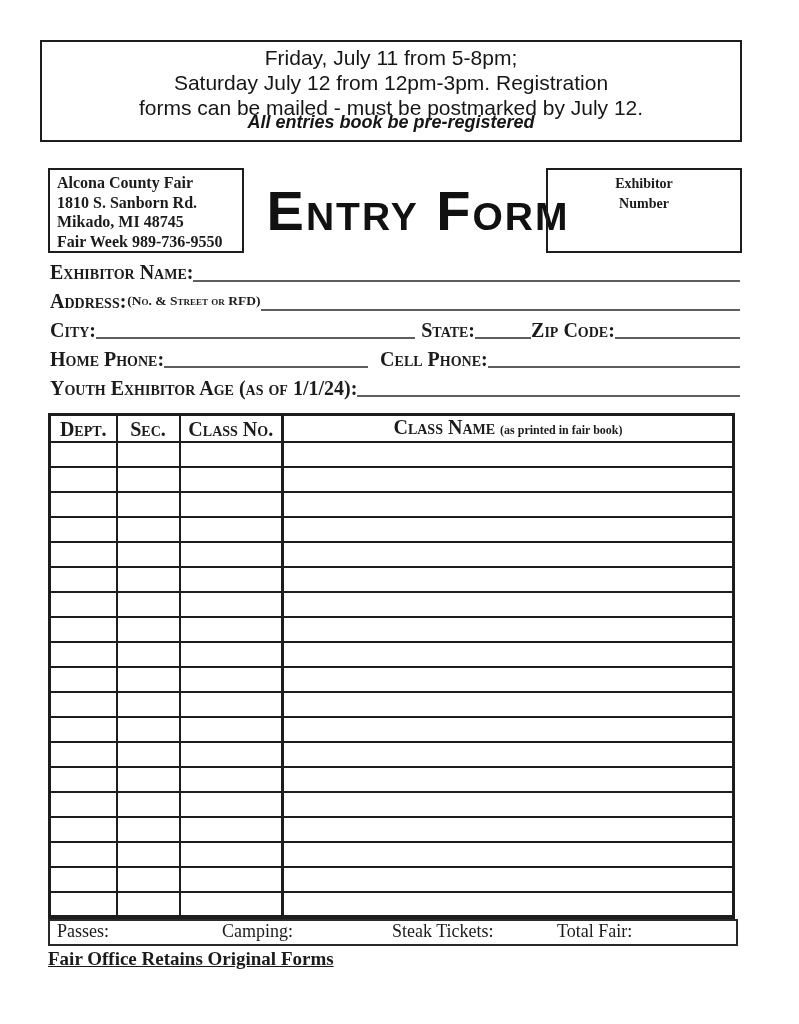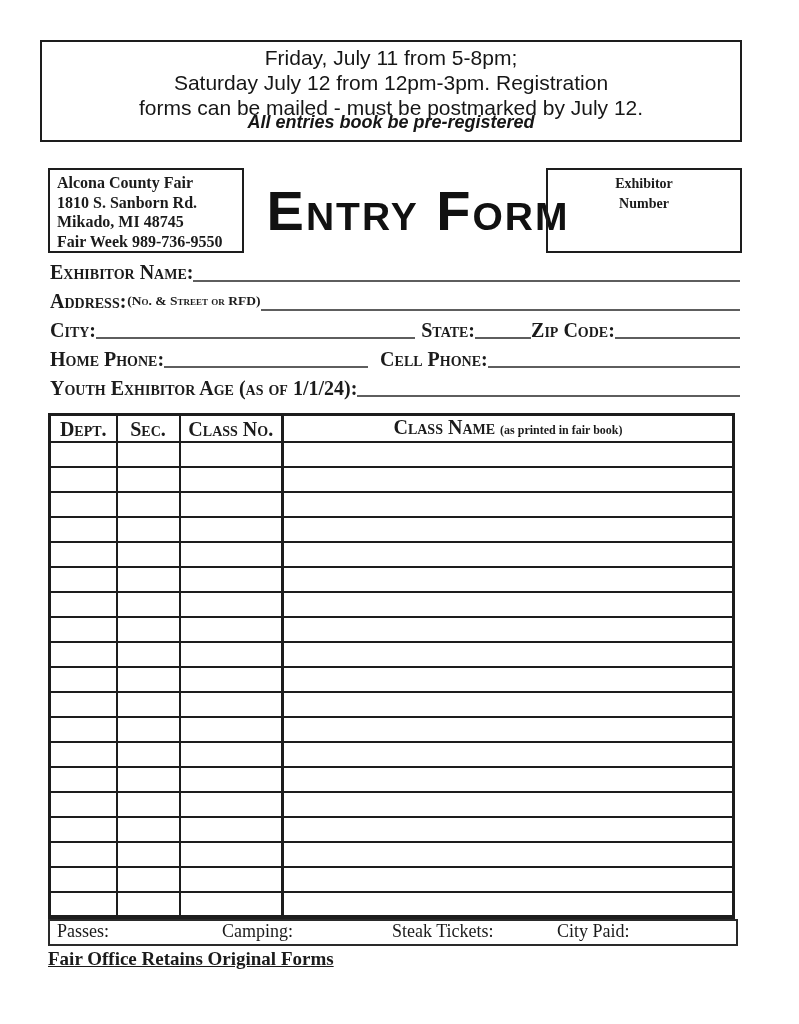--- a/index.html
+++ b/index.html
@@ -311,19 +311,19 @@
     <div class="pay-cell pay-passes">
       <span>Passes:</span>
     </div>
     <div class="pay-cell pay-camping">
       <span>Camping:</span>
     </div>
     <div class="pay-cell pay-steak">
       <span>Steak Tickets:</span>
     </div>
     <div class="pay-cell pay-total">
-      <span>City Paid:</span>
+      <span>Total Fair:</span>
     </div>
   </div>
 
   <div class="retain-note">Fair Office Retains Original Forms</div>
 
 </div>
 
 </body></html>

